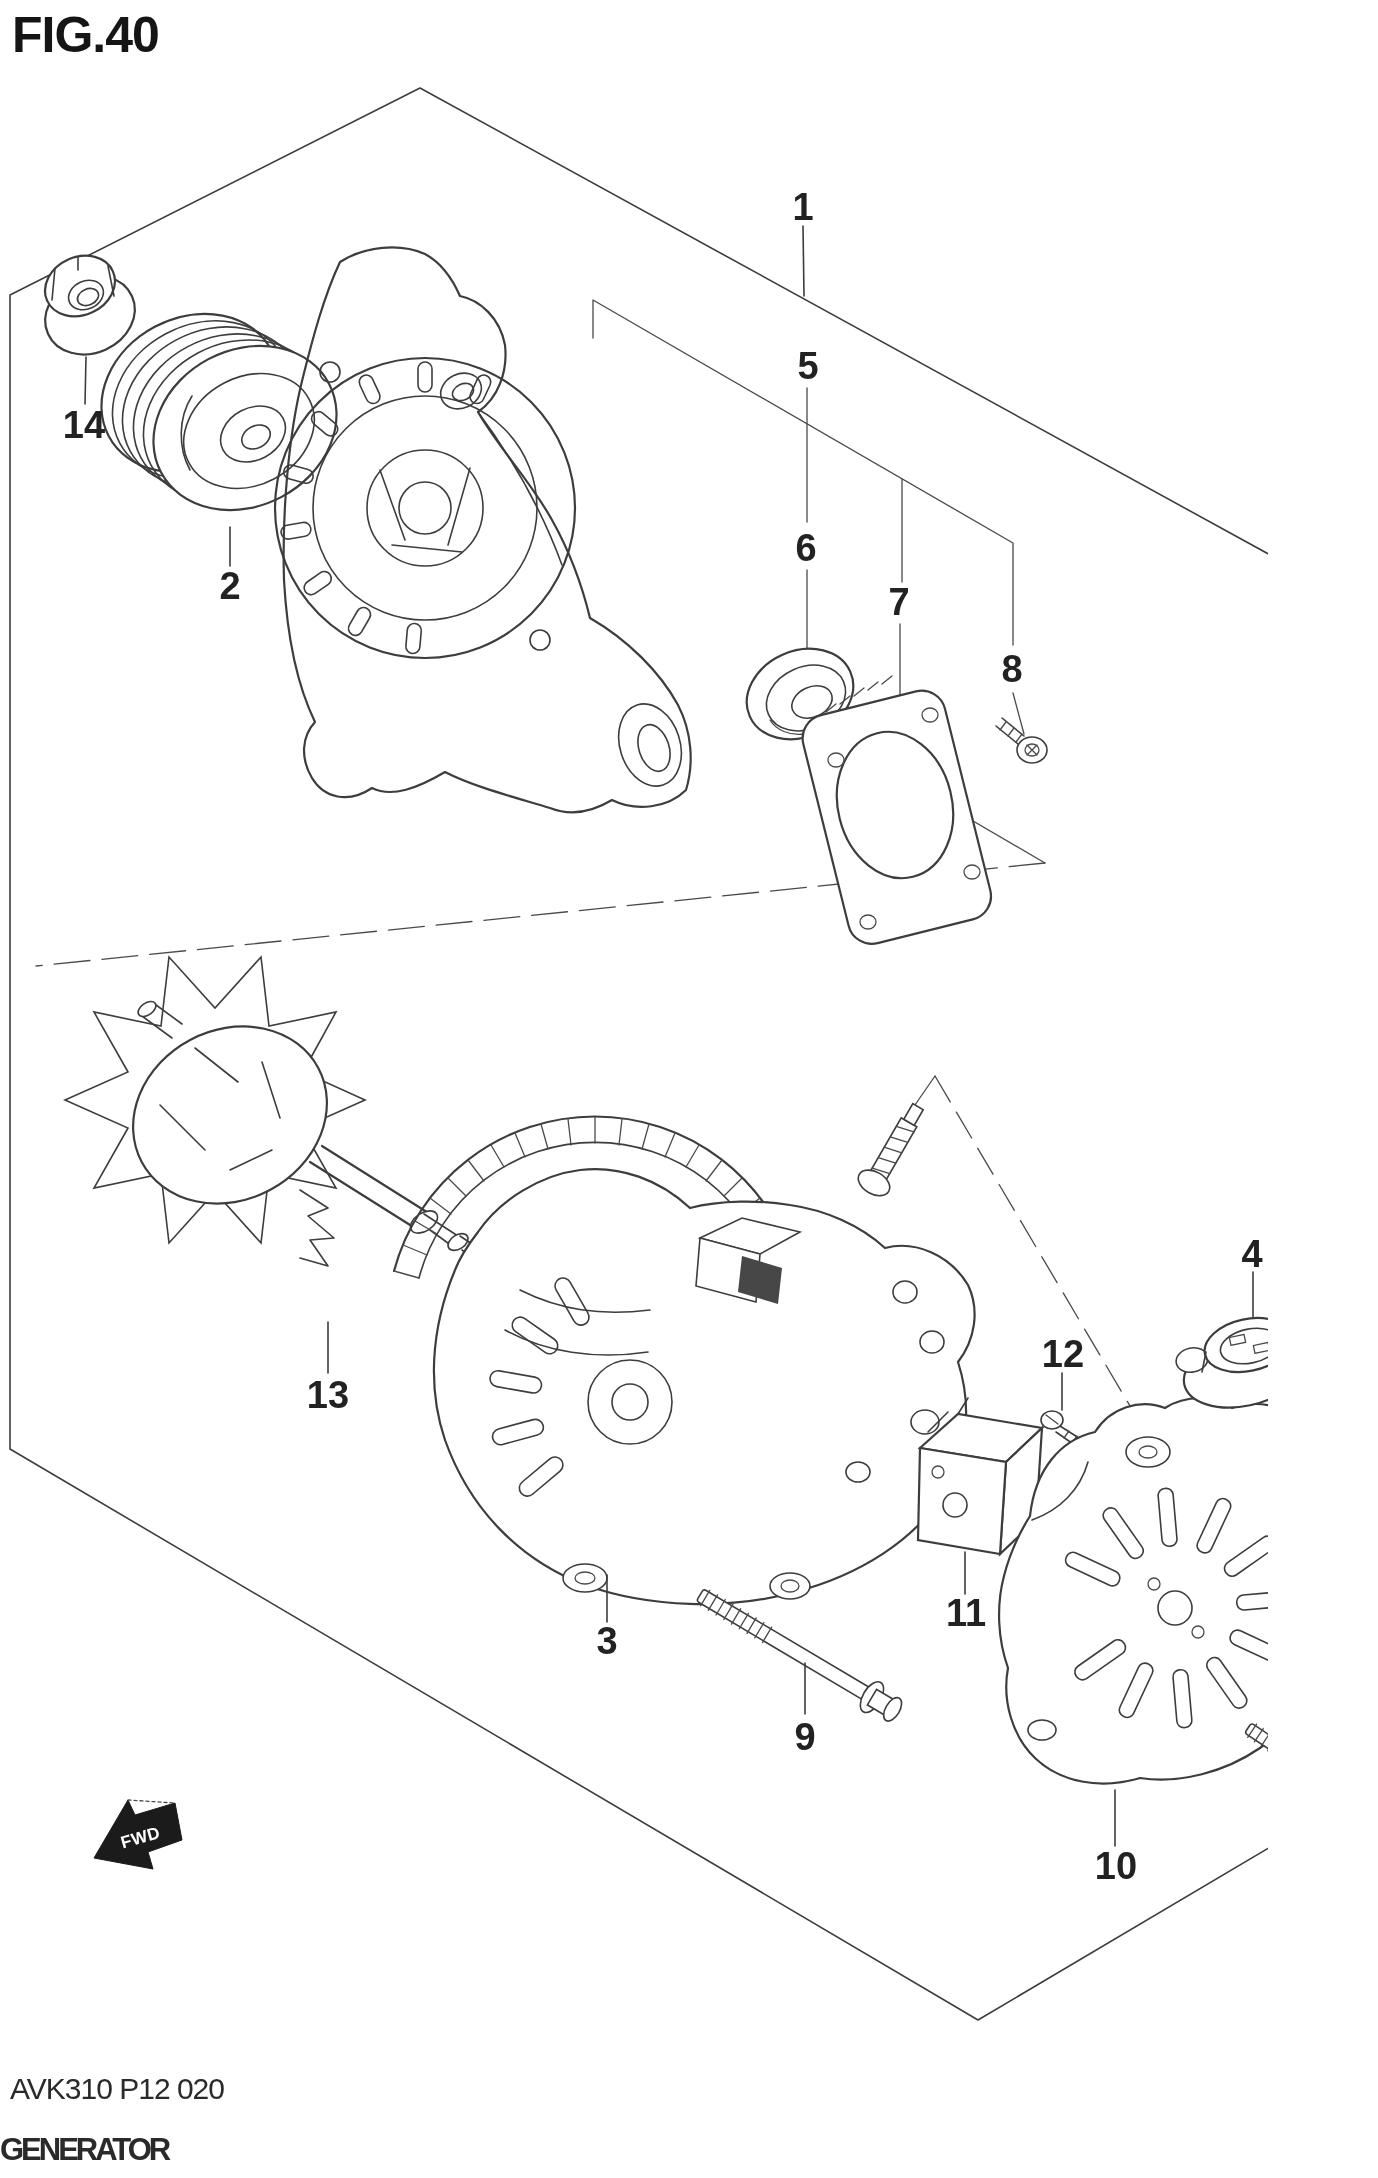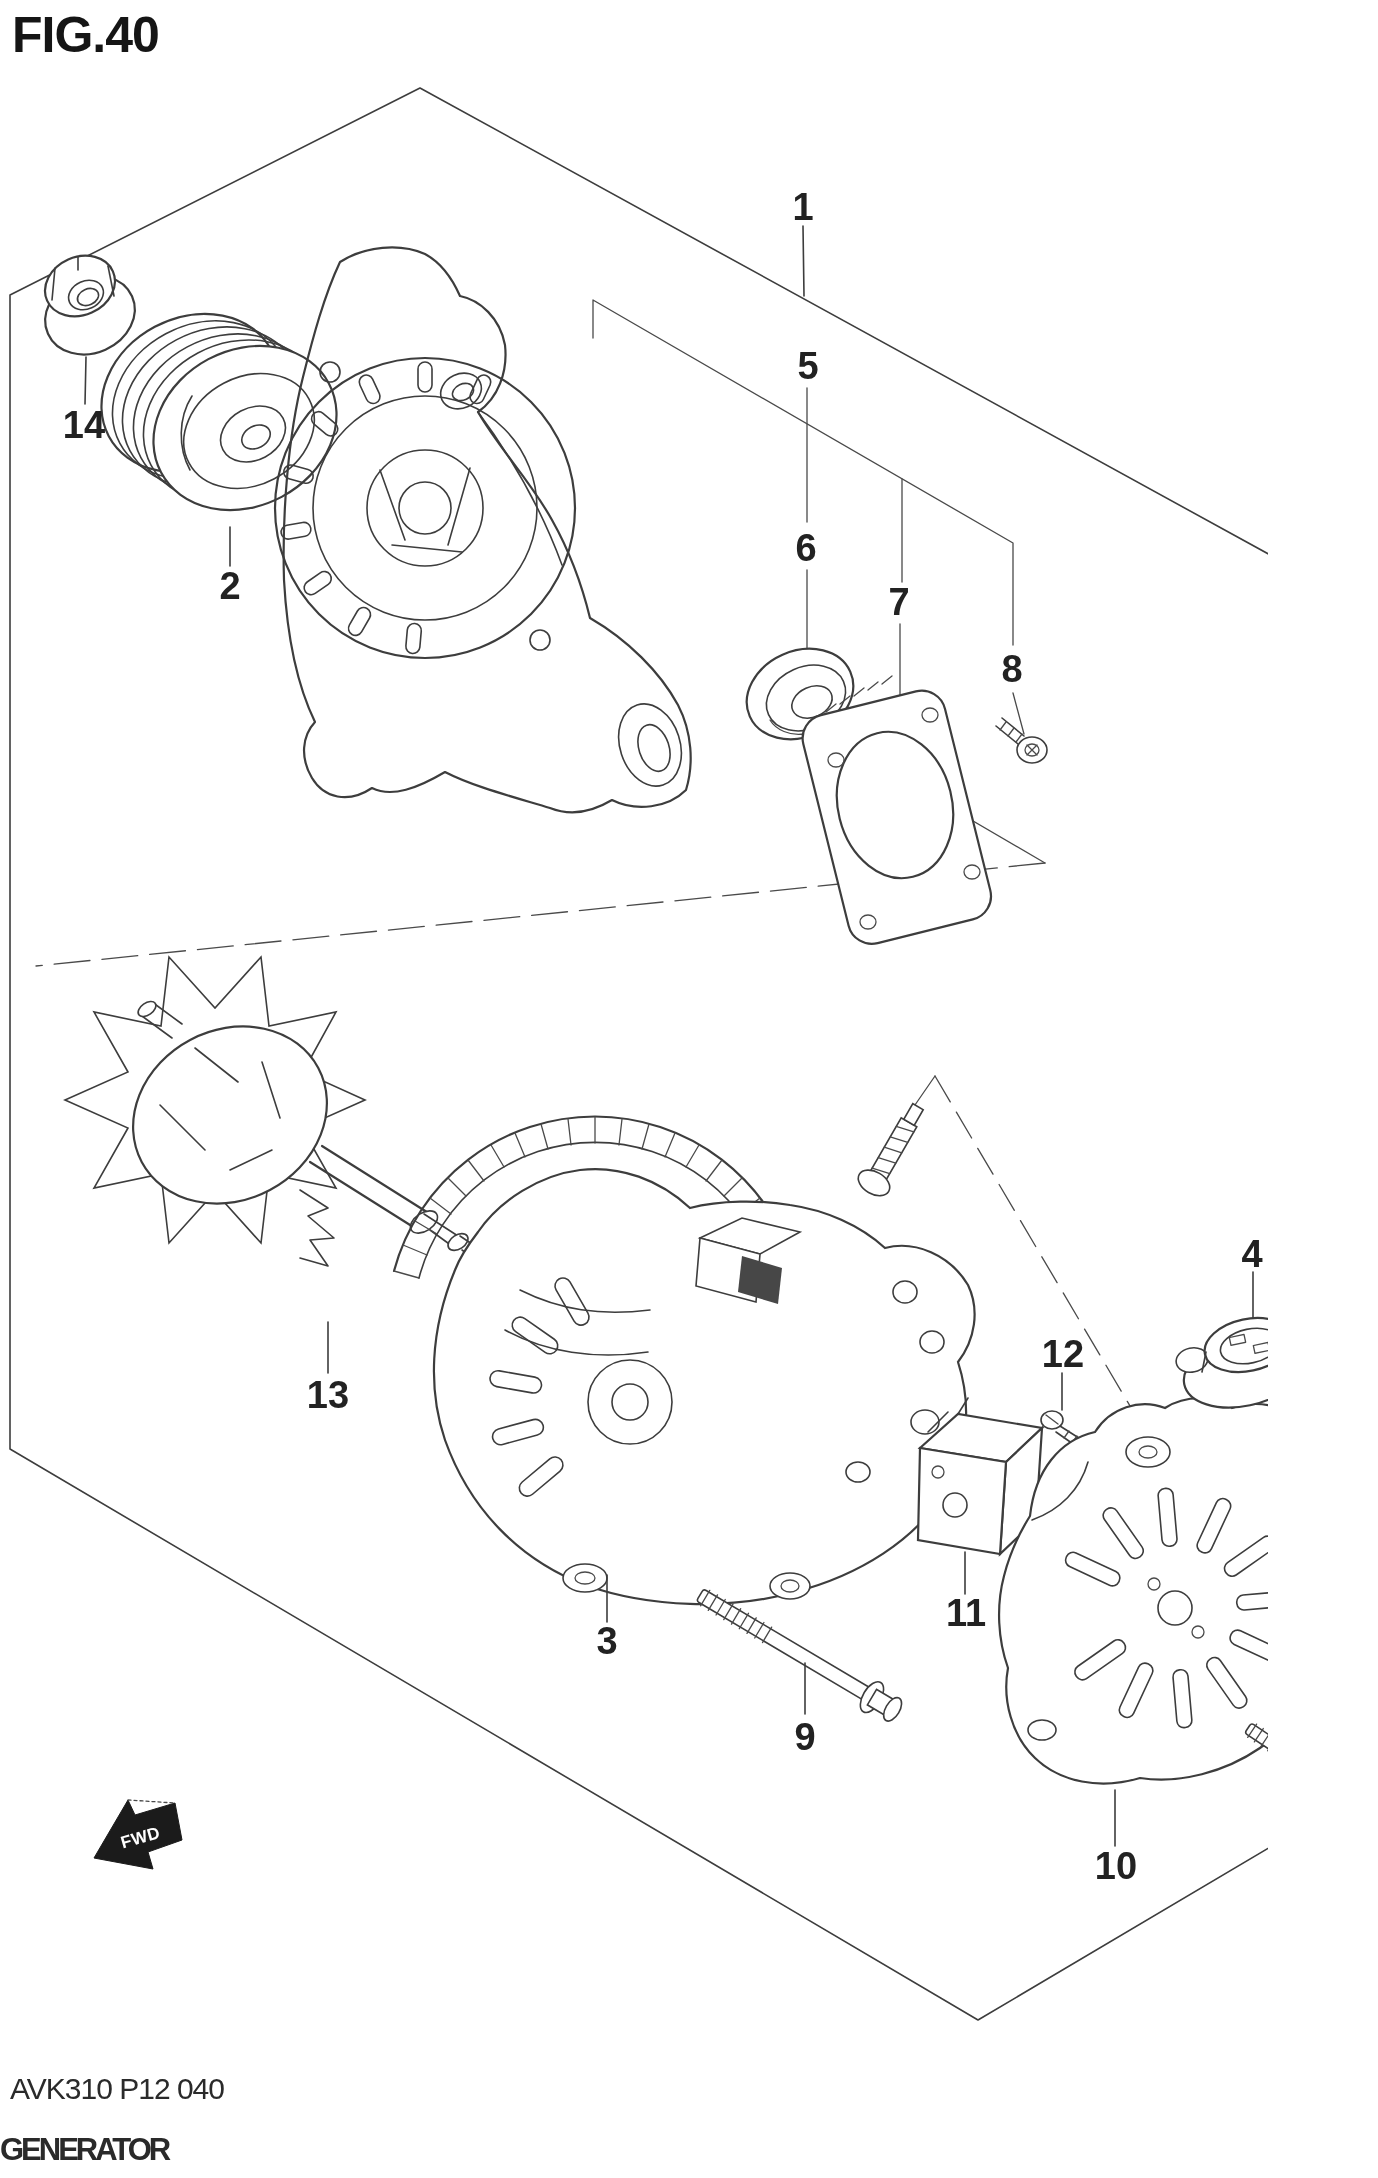--- a/index.html
+++ b/index.html
@@ -355,16 +355,16 @@
     </g>
 
     <g>
       <polygon points="94,1858 128,1800 135,1815 175,1803 182,1840 148,1852 153,1869" fill="#1b1b1b" stroke="#1b1b1b" stroke-width="1"></polygon>
       <path class="ln s13" d="M128,1800 L175,1803" stroke="#888888" stroke-dasharray="3 3"></path>
       <text class="fwd-text" x="142" y="1843" transform="rotate(-16 142 1843)">FWD</text>
     </g>
 
   </svg>
 
-  <div class="footer-code">AVK310 P12 040</div>
+  <div class="footer-code">AVK310 P12 020</div>
   <div class="footer-caption">GENERATOR</div>
 
 </div>
 
 </body></html>

